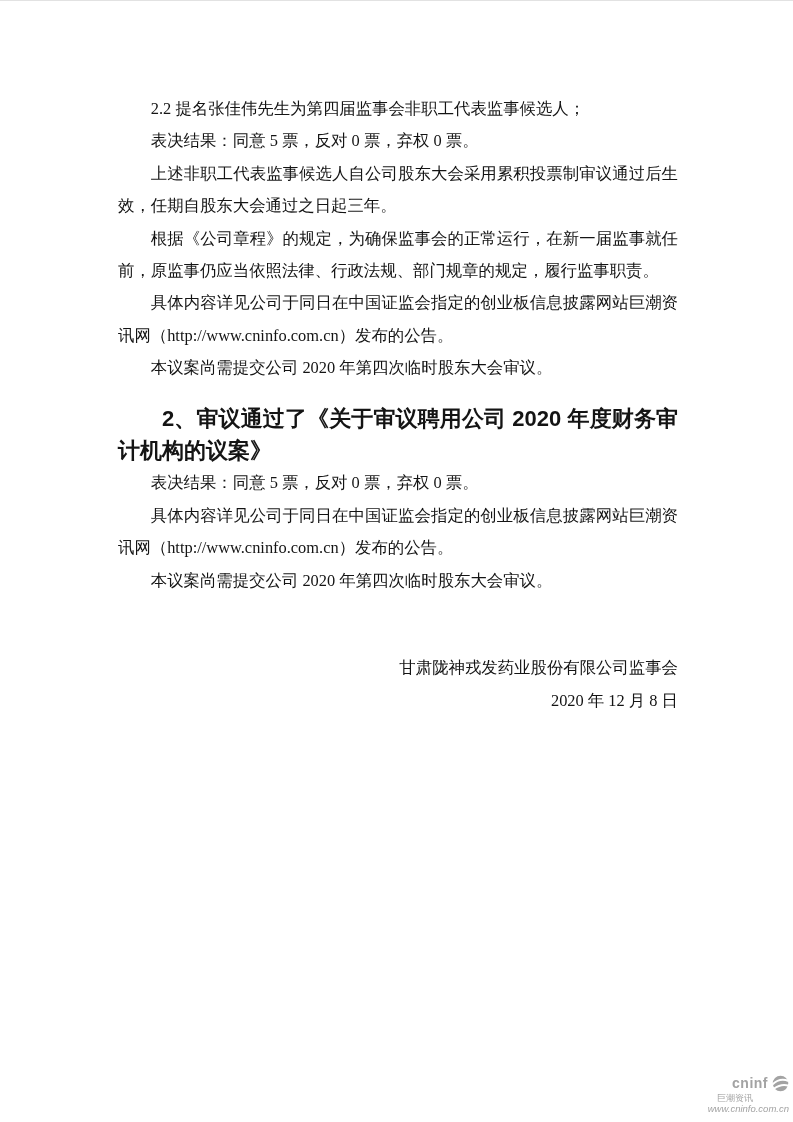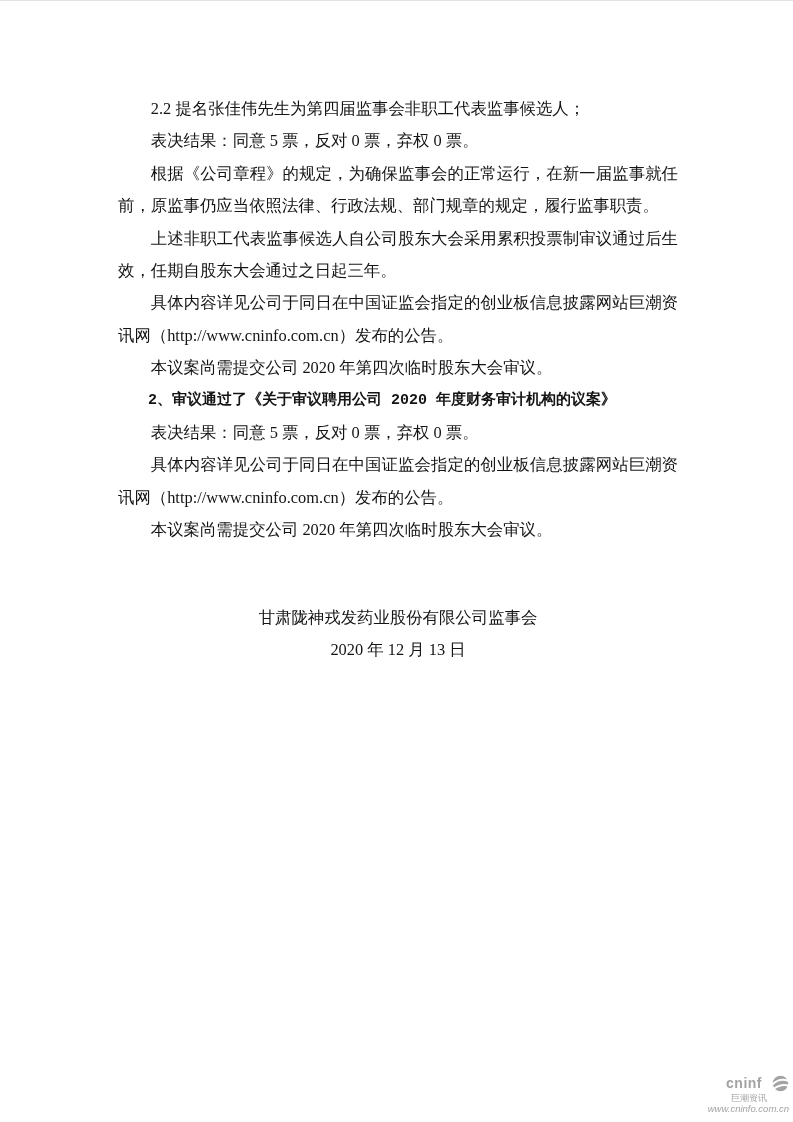--- a/index.html
+++ b/index.html
@@ -18,62 +18,63 @@
     position:absolute;
     left:118px;top:92px;width:560px;
     font-size:16.4px;
     line-height:32.4px;
     text-align:justify;
     word-break:break-all;
   }
   .content p{margin:0;text-indent:2em;}
   .content p.heading{
     font-weight:bold;
-    font-family:Liberation Mono, monospace;
-    font-size:15px;
+    font-family:Liberation Sans, sans-serif;
+    font-size:22px;
+    margin-top:18px;
   }
   .content p.attachment{margin-top:32.4px;}
-  .signature{margin-top:55px;text-align:center;}
+  .signature{margin-top:55px;text-align:right;}
   .signature p{text-indent:0;margin:0;}
   .watermark{
     position:absolute;
     right:4px;bottom:7px;
     width:86px;
     color:#a3a3a3;
     font-family:"Liberation Sans","DejaVu Sans",sans-serif;
     text-align:right;
     line-height:1.15;
     user-select:none;
   }
-  .wm-row1{display:flex;align-items:center;justify-content:flex-end;gap:10px;}
+  .wm-row1{display:flex;align-items:center;justify-content:flex-end;gap:4px;}
   .wm-text{font-weight:bold;font-size:14px;letter-spacing:.5px;}
-  .wm-sub{font-size:9px;margin-right:22px;margin-top:1px;}
+  .wm-sub{font-size:9px;margin-right:36px;margin-top:1px;}
   .wm-url{font-size:9.5px;margin-top:1px;white-space:nowrap;font-style:italic;}
 </style>
 </head>
 <body>
 
 <div class="page">
 
   <div class="content">
     <p>2.2 提名张佳伟先生为第四届监事会非职工代表监事候选人；</p>
     <p>表决结果：同意 5 票，反对 0 票，弃权 0 票。</p>
+    <p>上述非职工代表监事候选人自公司股东大会采用累积投票制审议通过后生效，任期自股东大会通过之日起三年。</p>
     <p>根据《公司章程》的规定，为确保监事会的正常运行，在新一届监事就任前，原监事仍应当依照法律、行政法规、部门规章的规定，履行监事职责。</p>
-    <p>上述非职工代表监事候选人自公司股东大会采用累积投票制审议通过后生效，任期自股东大会通过之日起三年。</p>
     <p>具体内容详见公司于同日在中国证监会指定的创业板信息披露网站巨潮资讯网（http://www.cninfo.com.cn）发布的公告。</p>
     <p>本议案尚需提交公司 2020 年第四次临时股东大会审议。</p>
     <p class="heading">2、审议通过了《关于审议聘用公司 2020 年度财务审计机构的议案》</p>
     <p>表决结果：同意 5 票，反对 0 票，弃权 0 票。</p>
     <p>具体内容详见公司于同日在中国证监会指定的创业板信息披露网站巨潮资讯网（http://www.cninfo.com.cn）发布的公告。</p>
     <p>本议案尚需提交公司 2020 年第四次临时股东大会审议。</p>
 
 
     <div class="signature">
       <p>甘肃陇神戎发药业股份有限公司监事会</p>
-      <p>2020 年 12 月 13 日</p>
+      <p>2020 年 12 月 8 日</p>
     </div>
   </div>
 
   <div class="watermark">
     <div class="wm-row1">
       <span class="wm-text">cninf</span>
       <span style="display:inline-flex;">
         <svg width="17" height="17" viewBox="0 0 18 18" aria-hidden="true">
           <circle cx="9" cy="9" r="8.2" fill="#a3a3a3"></circle>
           <path d="M0.4,10.2 Q8,2.6 17.6,6.4" stroke="#ffffff" stroke-width="2.1" fill="none"></path>

